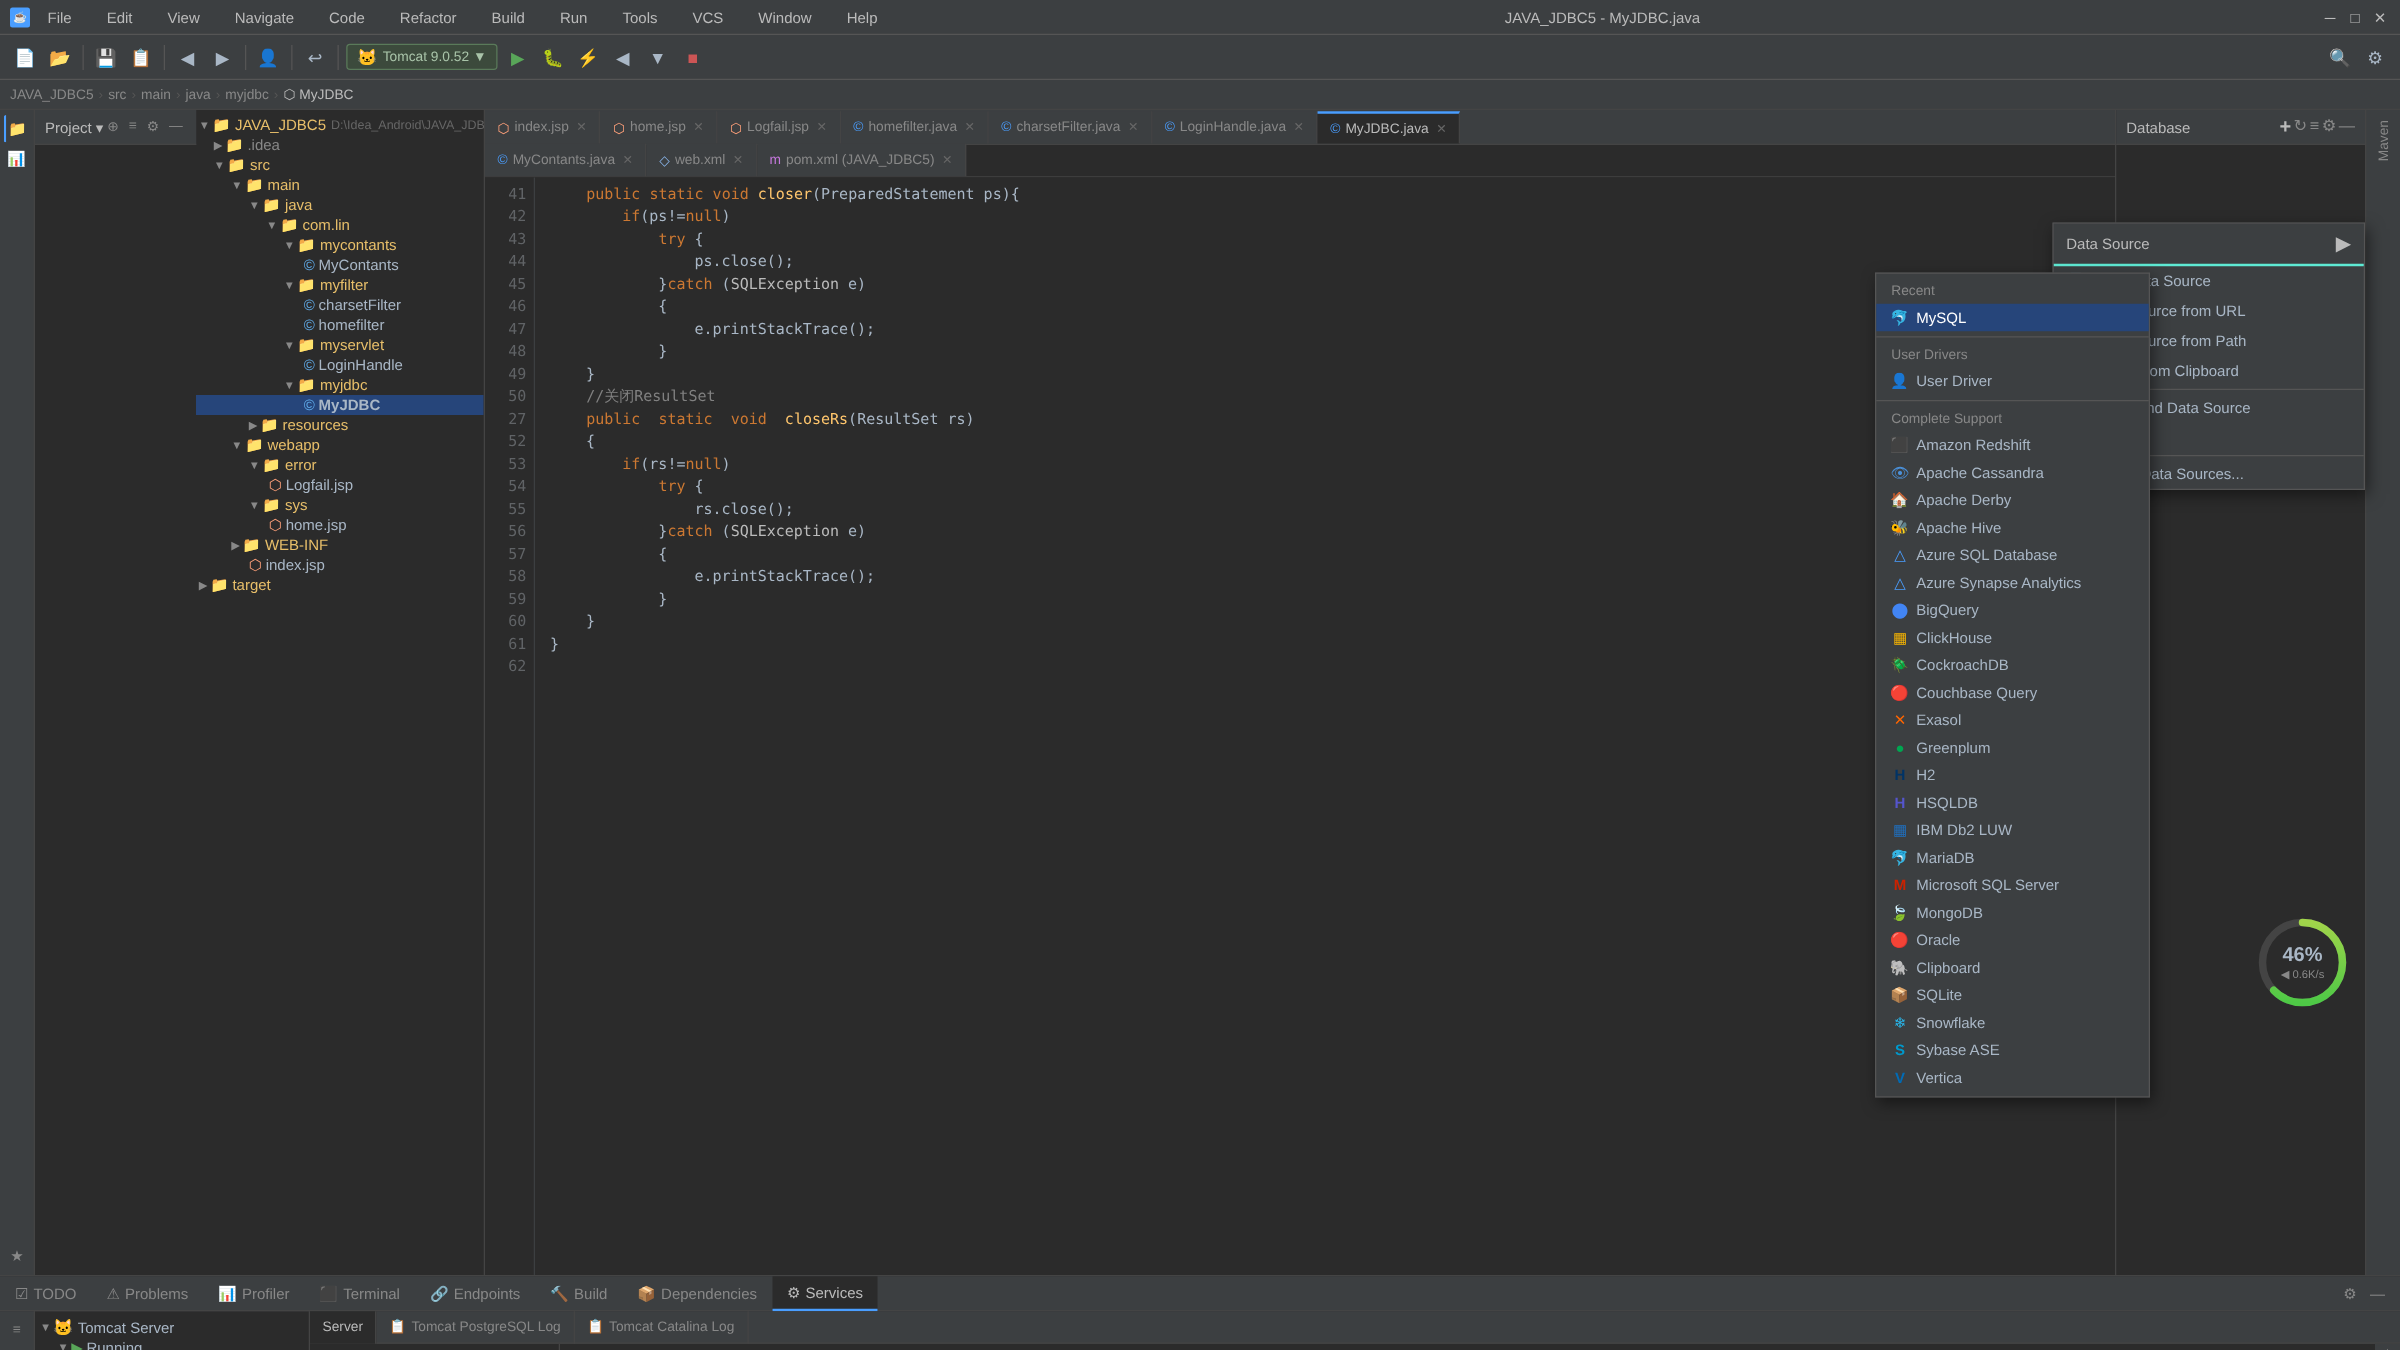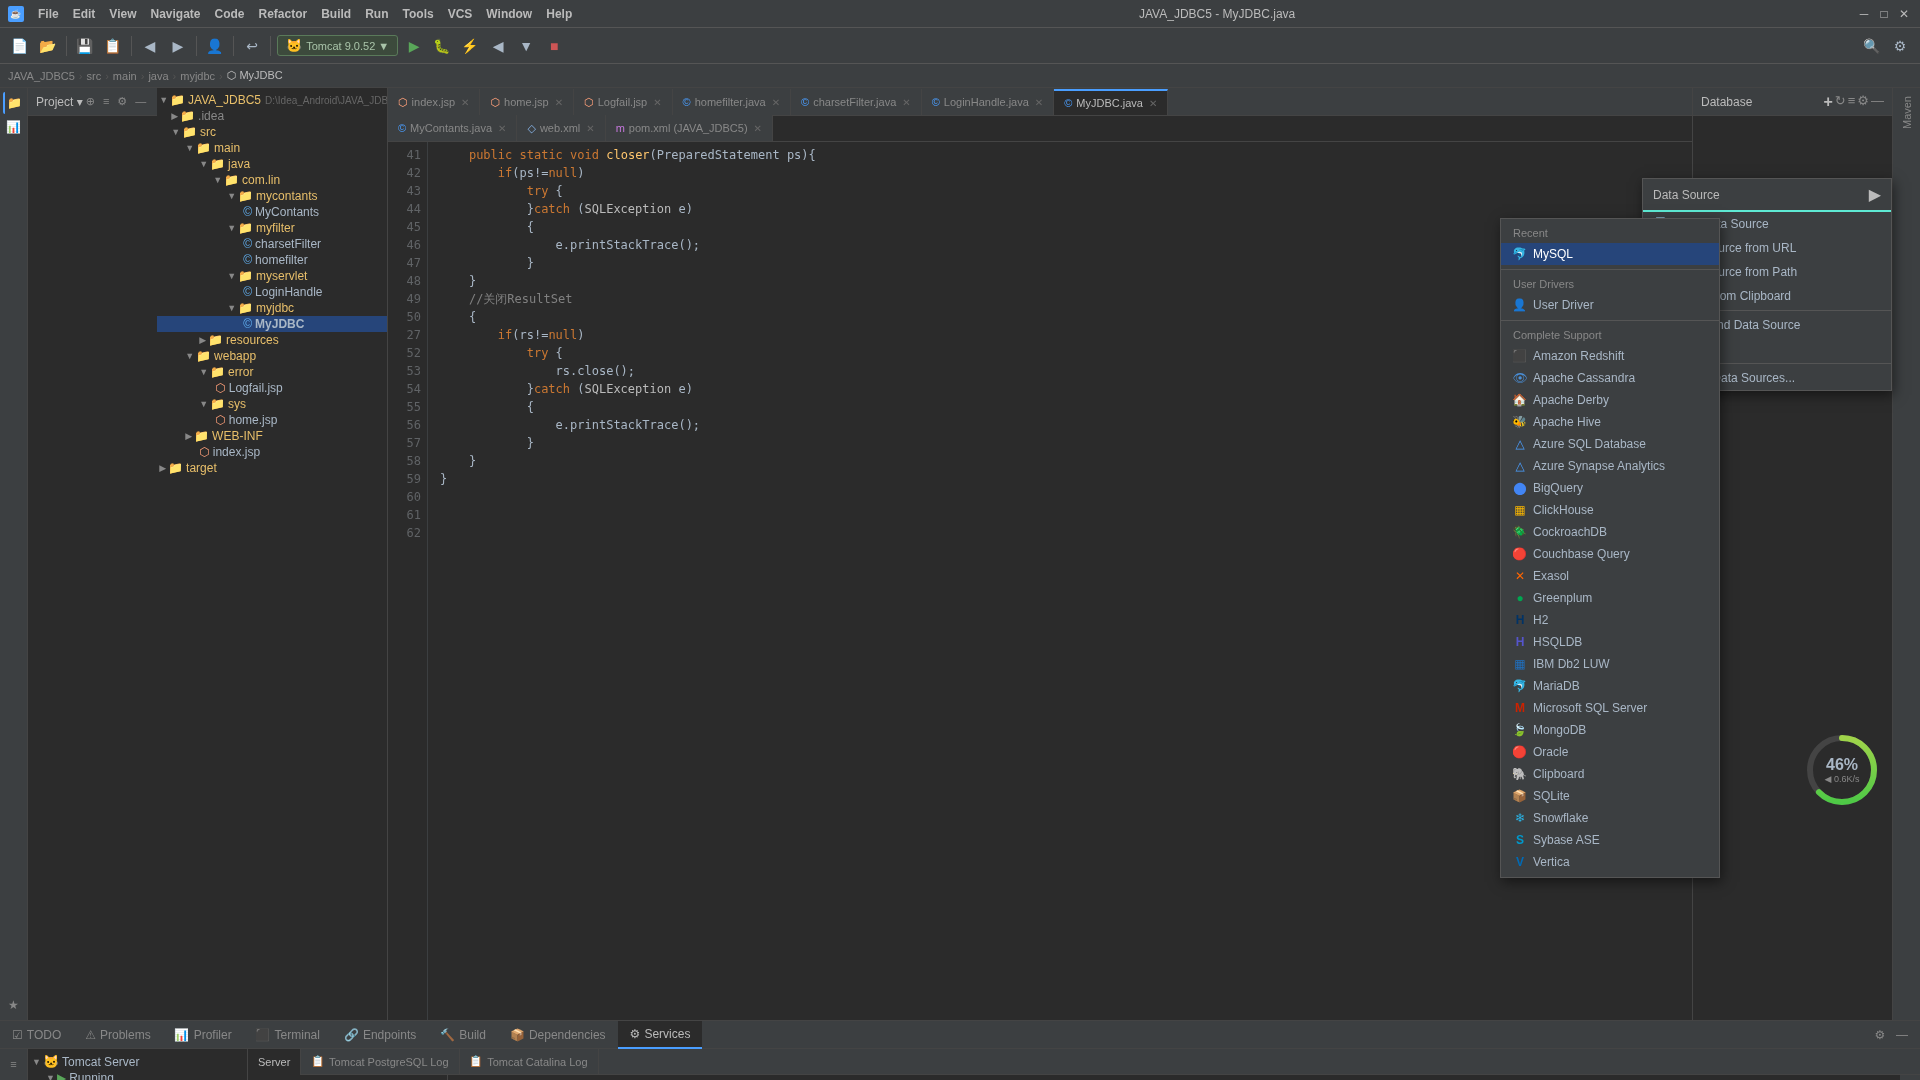--- a/index.html
+++ b/index.html
@@ -2,21 +2,21 @@
 <html><head>
   <meta charset="utf-8">
   <style>
     * { margin: 0; padding: 0; box-sizing: border-box; }
     body { font-family: 'Segoe UI', Arial, sans-serif; font-size: 12px; background: #2b2b2b; color: #a9b7c6; overflow: hidden; width: 1920px; height: 1080px; }
 
     
     #titlebar { height: 28px; background: #3c3f41; display: flex; align-items: center; justify-content: space-between; padding: 0 8px; border-bottom: 1px solid #555; }
     #titlebar .left { display: flex; align-items: center; gap: 8px; }
     #titlebar .left .app-icon { width: 16px; height: 16px; background: #4a9eff; border-radius: 2px; display: flex; align-items: center; justify-content: center; font-size: 9px; color: white; }
-    #titlebar .menus { display: flex; gap: 2px; font-weight: bold; }
+    #titlebar .menus { display: flex; gap: 16px; }
     #titlebar .menus span { padding: 2px 6px; font-size: 12px; color: #bbb; cursor: pointer; }
     #titlebar .title { font-size: 12px; color: #bbb; flex: 1; text-align: center; }
     #titlebar .controls { display: flex; gap: 4px; }
     #titlebar .controls span { width: 16px; height: 16px; display: flex; align-items: center; justify-content: center; cursor: pointer; color: #bbb; font-size: 12px; }
 
     
     #toolbar { height: 36px; background: #3c3f41; display: flex; align-items: center; padding: 0 8px; gap: 4px; border-bottom: 1px solid #555; }
     .toolbar-btn { width: 24px; height: 24px; background: transparent; border: none; color: #a9b7c6; cursor: pointer; display: flex; align-items: center; justify-content: center; font-size: 14px; border-radius: 2px; }
     .toolbar-sep { width: 1px; height: 20px; background: #555; margin: 0 2px; }
     .tomcat-badge { background: #3c4a3c; border: 1px solid #5a7a5a; padding: 2px 8px; border-radius: 3px; color: #a9c4a9; font-size: 11px; display: flex; align-items: center; gap: 4px; cursor: pointer; }
@@ -430,26 +430,28 @@
         <div>58</div>
         <div>59</div>
         <div>60</div>
         <div>61</div>
         <div>62</div>
       </div>
       <div id="code-area">
         <div class="code-line">    <span class="kw">public</span> <span class="kw">static</span> <span class="kw">void</span> <span class="fn">closer</span>(<span class="type">PreparedStatement</span> ps){</div>
         <div class="code-line">        <span class="kw">if</span>(ps!=<span class="kw">null</span>)</div>
         <div class="code-line">            <span class="kw">try</span> {</div>
+        <div class="code-line">                ps.close();</div>
         <div class="code-line">            }<span class="kw">catch</span> (<span class="exc">SQLException</span> e)</div>
         <div class="code-line">            {</div>
         <div class="code-line">                e.printStackTrace();</div>
         <div class="code-line">            }</div>
         <div class="code-line">    }</div>
         <div class="code-line">    <span class="comment">//关闭ResultSet</span></div>
+        <div class="code-line">    <span class="kw">public</span>  <span class="kw">static</span>  <span class="kw">void</span>  <span class="fn">closeRs</span>(<span class="type">ResultSet</span> rs)</div>
         <div class="code-line">    {</div>
         <div class="code-line">        <span class="kw">if</span>(rs!=<span class="kw">null</span>)</div>
         <div class="code-line">            <span class="kw">try</span> {</div>
         <div class="code-line">                rs.close();</div>
         <div class="code-line">            }<span class="kw">catch</span> (<span class="exc">SQLException</span> e)</div>
         <div class="code-line">            {</div>
         <div class="code-line">                e.printStackTrace();</div>
         <div class="code-line">            }</div>
         <div class="code-line">    }</div>
         <div class="code-line">}</div>

